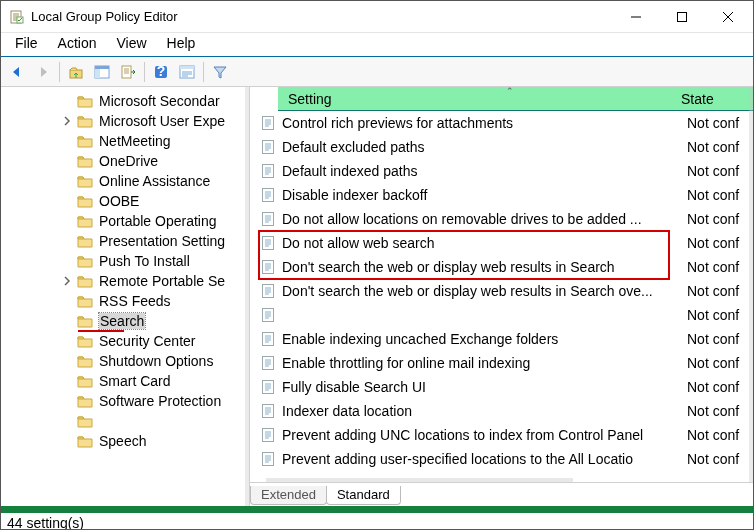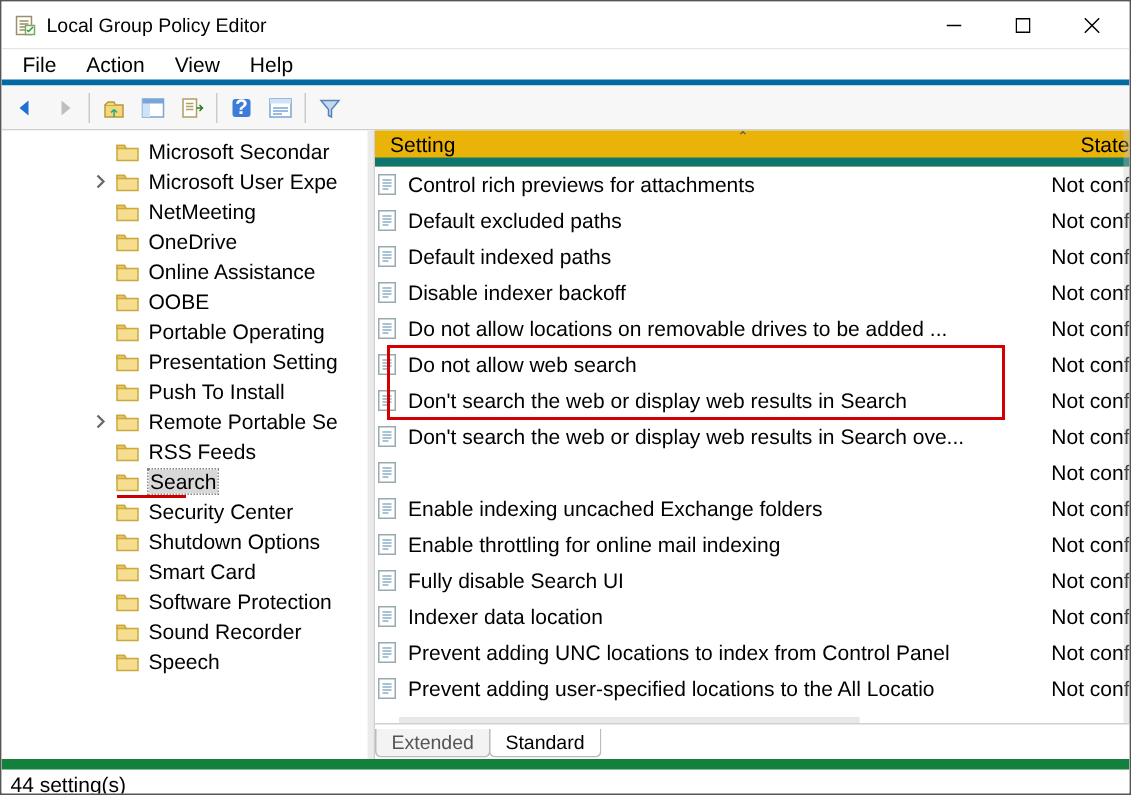--- a/index.html
+++ b/index.html
@@ -6,49 +6,49 @@
 body { background:#fff; width:754px; height:530px; overflow:hidden; border:1px solid #555; }
 
 
 .titlebar { height:32px; display:flex; align-items:center; padding:0 2px 0 8px; background:#fff; border-bottom:1px solid #e5e5e5; }
 .titlebar .app-icon { width:16px; height:16px; margin-right:6px; }
 .titlebar .title { flex:1; font-size:13px; }
 .titlebar .win-btn { width:46px; height:32px; display:flex; align-items:center; justify-content:center; }
 .titlebar .win-btn svg { stroke:#000; fill:none; }
 
 
-.menubar { height:24px; display:flex; align-items:flex-end; padding:0 4px; background:#fff; border-bottom:4px solid #0369a1; }
+.menubar { height:24px; display:flex; align-items:flex-start; padding:0 4px; background:#fff; border-bottom:1px solid #0369a1; }
 .menubar span { padding:2px 10px; font-size:14px; }
 
 
 .toolbar { height:30px; display:flex; align-items:center; padding:0 4px; gap:2px; background:#f7f7f7; border-bottom:1px solid #d0d0d0; }
 .tb-btn { width:24px; height:24px; display:flex; align-items:center; justify-content:center; }
 .tb-sep { width:1px; height:20px; background:#ccc; margin:0 2px; }
 
 
-.main { height:419px; display:flex; position:relative;text-align:right; }
+.main { height:419px; display:flex; position:relative; }
 .tree-pane { width:249px; height:100%; overflow:hidden; border-right:1px solid #d0d0d0; background:#fff; position:relative; }
 .tree-inner { padding:4px 0 4px 4px; white-space:nowrap; }
 .tree-row { height:20px; display:flex; align-items:center; padding-left:72px; position:relative; }
 .chev { position:absolute; left:56px; top:4px; width:12px; height:12px; }
 .folder-ico { width:16px; height:14px; margin-right:6px; flex-shrink:0; }
 .tree-row .lbl { font-size:14px; color:#000; }
 .tree-row.selected .underline { position:absolute; height:2px; background:#c00; left:73px; bottom:-1px; }
 .tree-row.selected .lbl { background:#d8d8d8; outline:1px dotted #888; padding:0 1px; }
 
 .vbar { position:absolute; right:0; top:0; bottom:0; width:4px; background:linear-gradient(#c5c5c5,#c5c5c5); opacity:.35; }
 .vbar.right { right:0; }
 
 .list-pane { flex:1; height:100%; display:flex; flex-direction:column; position:relative; }
-.list-header { height:24px; display:flex; align-items:center; border-bottom:6px solid #0f766e; background:#eab308; position:relative; }
+.list-header { height:24px; display:flex; align-items:center; border-bottom:1px solid #0f766e; background:#86efac; position:relative;margin-left:28px; }
 .list-header .col-setting { flex:1; padding-left:10px; display:flex; align-items:center; }
 .list-header .sort-caret { font-size:9px; margin-left:auto; margin-right:auto; position:absolute; left:48%; top:-1px; color:#555; }
 .list-header .col-state { width:72px; }
 .list-body { flex:1; overflow:hidden; position:relative; }
-.list-row { height:24px; display:flex; align-items:center; white-space:nowrap; }
+.list-row { height:24px; display:flex; align-items:center; padding-left:10px; white-space:nowrap; }
 .list-row .doc-ico { width:16px; height:16px; margin-right:6px; flex-shrink:0; }
 .list-row .state { width:72px; margin-left:auto; padding-left:6px; }
 
 .hilite { position:absolute; left:8px; width:412px; border:2px solid #d20000; pointer-events:none; }
 
 .tabs { height:24px; border-top:1px solid #d0d0d0; display:flex; align-items:flex-end; background:#fff; position:relative; }
 .tab { border:1px solid #bbb; border-top:none; border-top-left-radius:0; border-bottom-left-radius:4px; border-bottom-right-radius:4px; padding:1px 10px 2px; font-size:13px; margin-right:-1px; background:#fff; position:relative; top:-1px; }
 .tab.inactive { background:#f3f3f3; color:#555; }
 .hscroll { position:absolute; left:16px; right:180px; bottom:24px; height:4px; background:#c5c5c5; opacity:.4; }
 
@@ -267,21 +267,20 @@
             <path d="M1 3h5l1 2h8v8H1z" fill="#f7dd8f" stroke="#c9a93f"></path>
             <path d="M1 3h5l1 2H1z" fill="#eccb6a" stroke="#c9a93f"></path>
           </svg>
           <span class="lbl">Software Protection</span>
         </div>
         <div class="tree-row">
           <svg class="folder-ico" viewBox="0 0 16 14">
             <path d="M1 3h5l1 2h8v8H1z" fill="#f7dd8f" stroke="#c9a93f"></path>
             <path d="M1 3h5l1 2H1z" fill="#eccb6a" stroke="#c9a93f"></path>
           </svg>
-          <span class="lbl">Sound Recorder</span>
         </div>
         <div class="tree-row">
           <svg class="folder-ico" viewBox="0 0 16 14">
             <path d="M1 3h5l1 2h8v8H1z" fill="#f7dd8f" stroke="#c9a93f"></path>
             <path d="M1 3h5l1 2H1z" fill="#eccb6a" stroke="#c9a93f"></path>
           </svg>
           <span class="lbl">Speech</span>
         </div>
       </div>
     <div class="vbar"></div>

